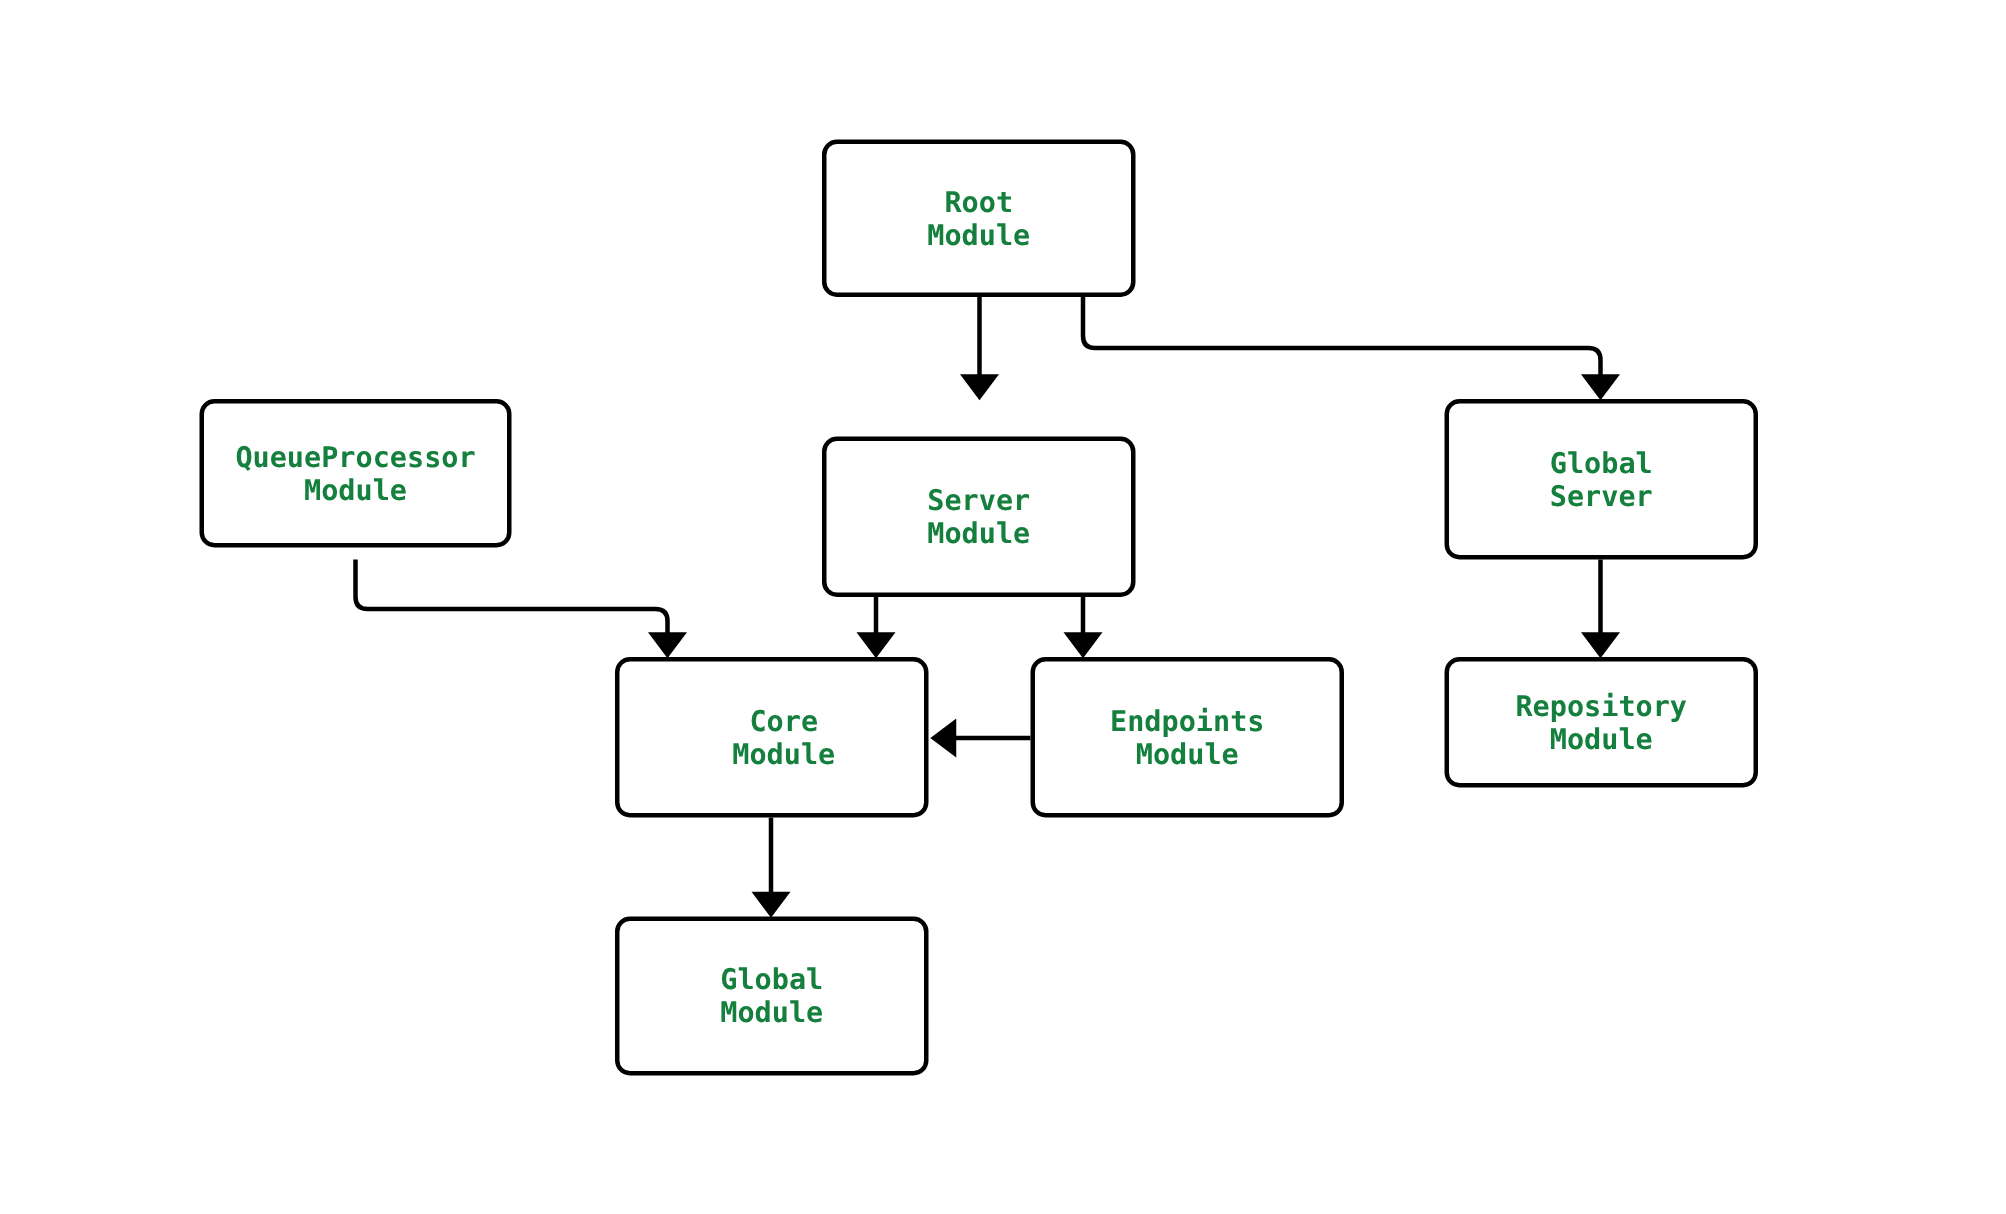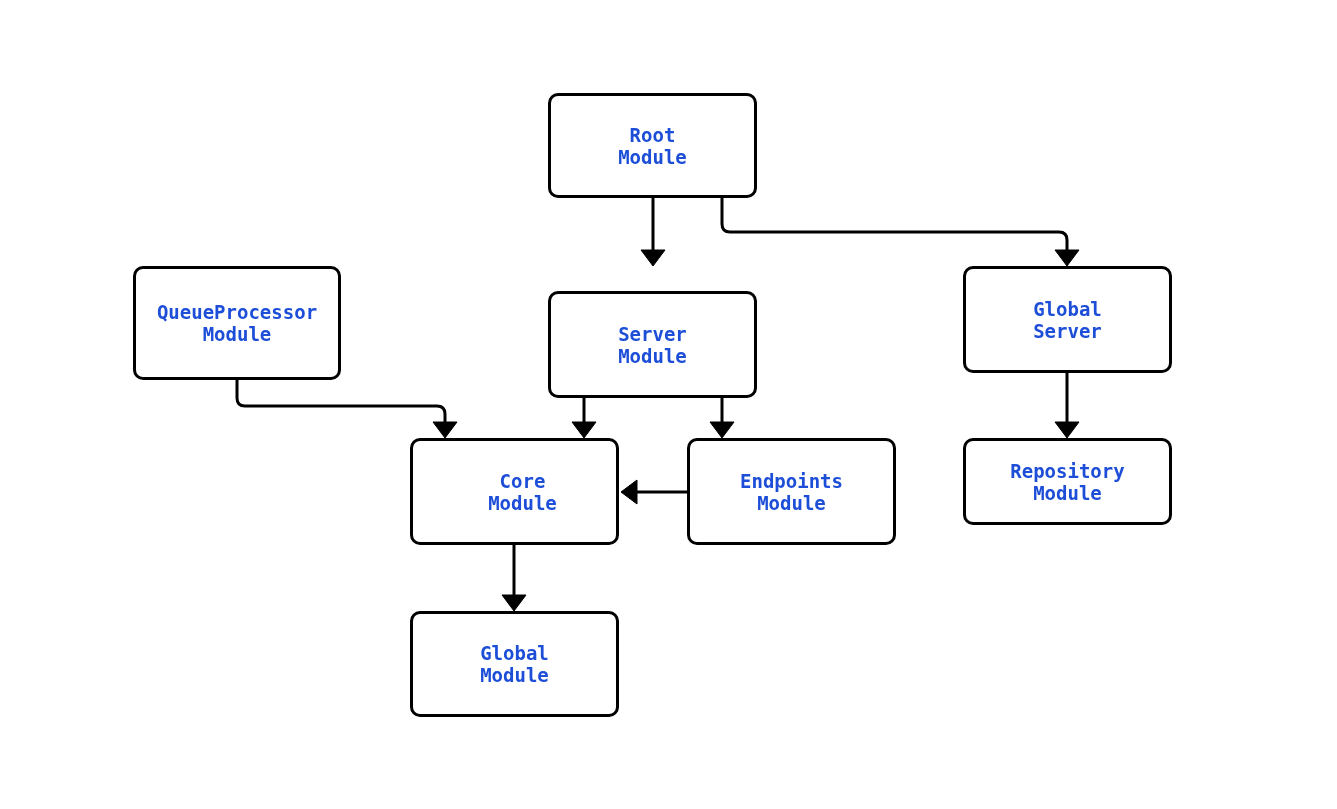--- a/index.html
+++ b/index.html
@@ -37,25 +37,25 @@
     background: #ffffff;
     border: 3px solid #000000;
     border-radius: 10px;
     display: flex;
     align-items: center;
     justify-content: center;
     text-align: center;
     font-weight: bold;
     font-size: 19px;
     line-height: 22px;
-    color: #1d4ed8;
+    color: #15803d;
     white-space: pre-line;
   }
   .n-root          { left: 548px; top:  93px; width: 209px; height: 105px; }
-  .n-queueproc     { left: 133px; top: 266px; width: 208px; height: 114px; }
+  .n-queueproc     { left: 133px; top: 266px; width: 208px; height: 99px; }
   .n-server        { left: 548px; top: 266px; width: 209px; height: 107px; margin-top: 25px; }
   .n-global        { left: 963px; top: 266px; width: 209px; height: 107px; }
   .n-core          { left: 410px; top: 438px; width: 209px; height: 107px; padding-left: 16px; }
   .n-endpoints     { left: 687px; top: 438px; width: 209px; height: 107px; }
   .n-repository    { left: 963px; top: 438px; width: 209px; height: 87px; }
   .n-queue         { left: 410px; top: 611px; width: 209px; height: 106px; }
 </style>
 </head>
 <body>
 

